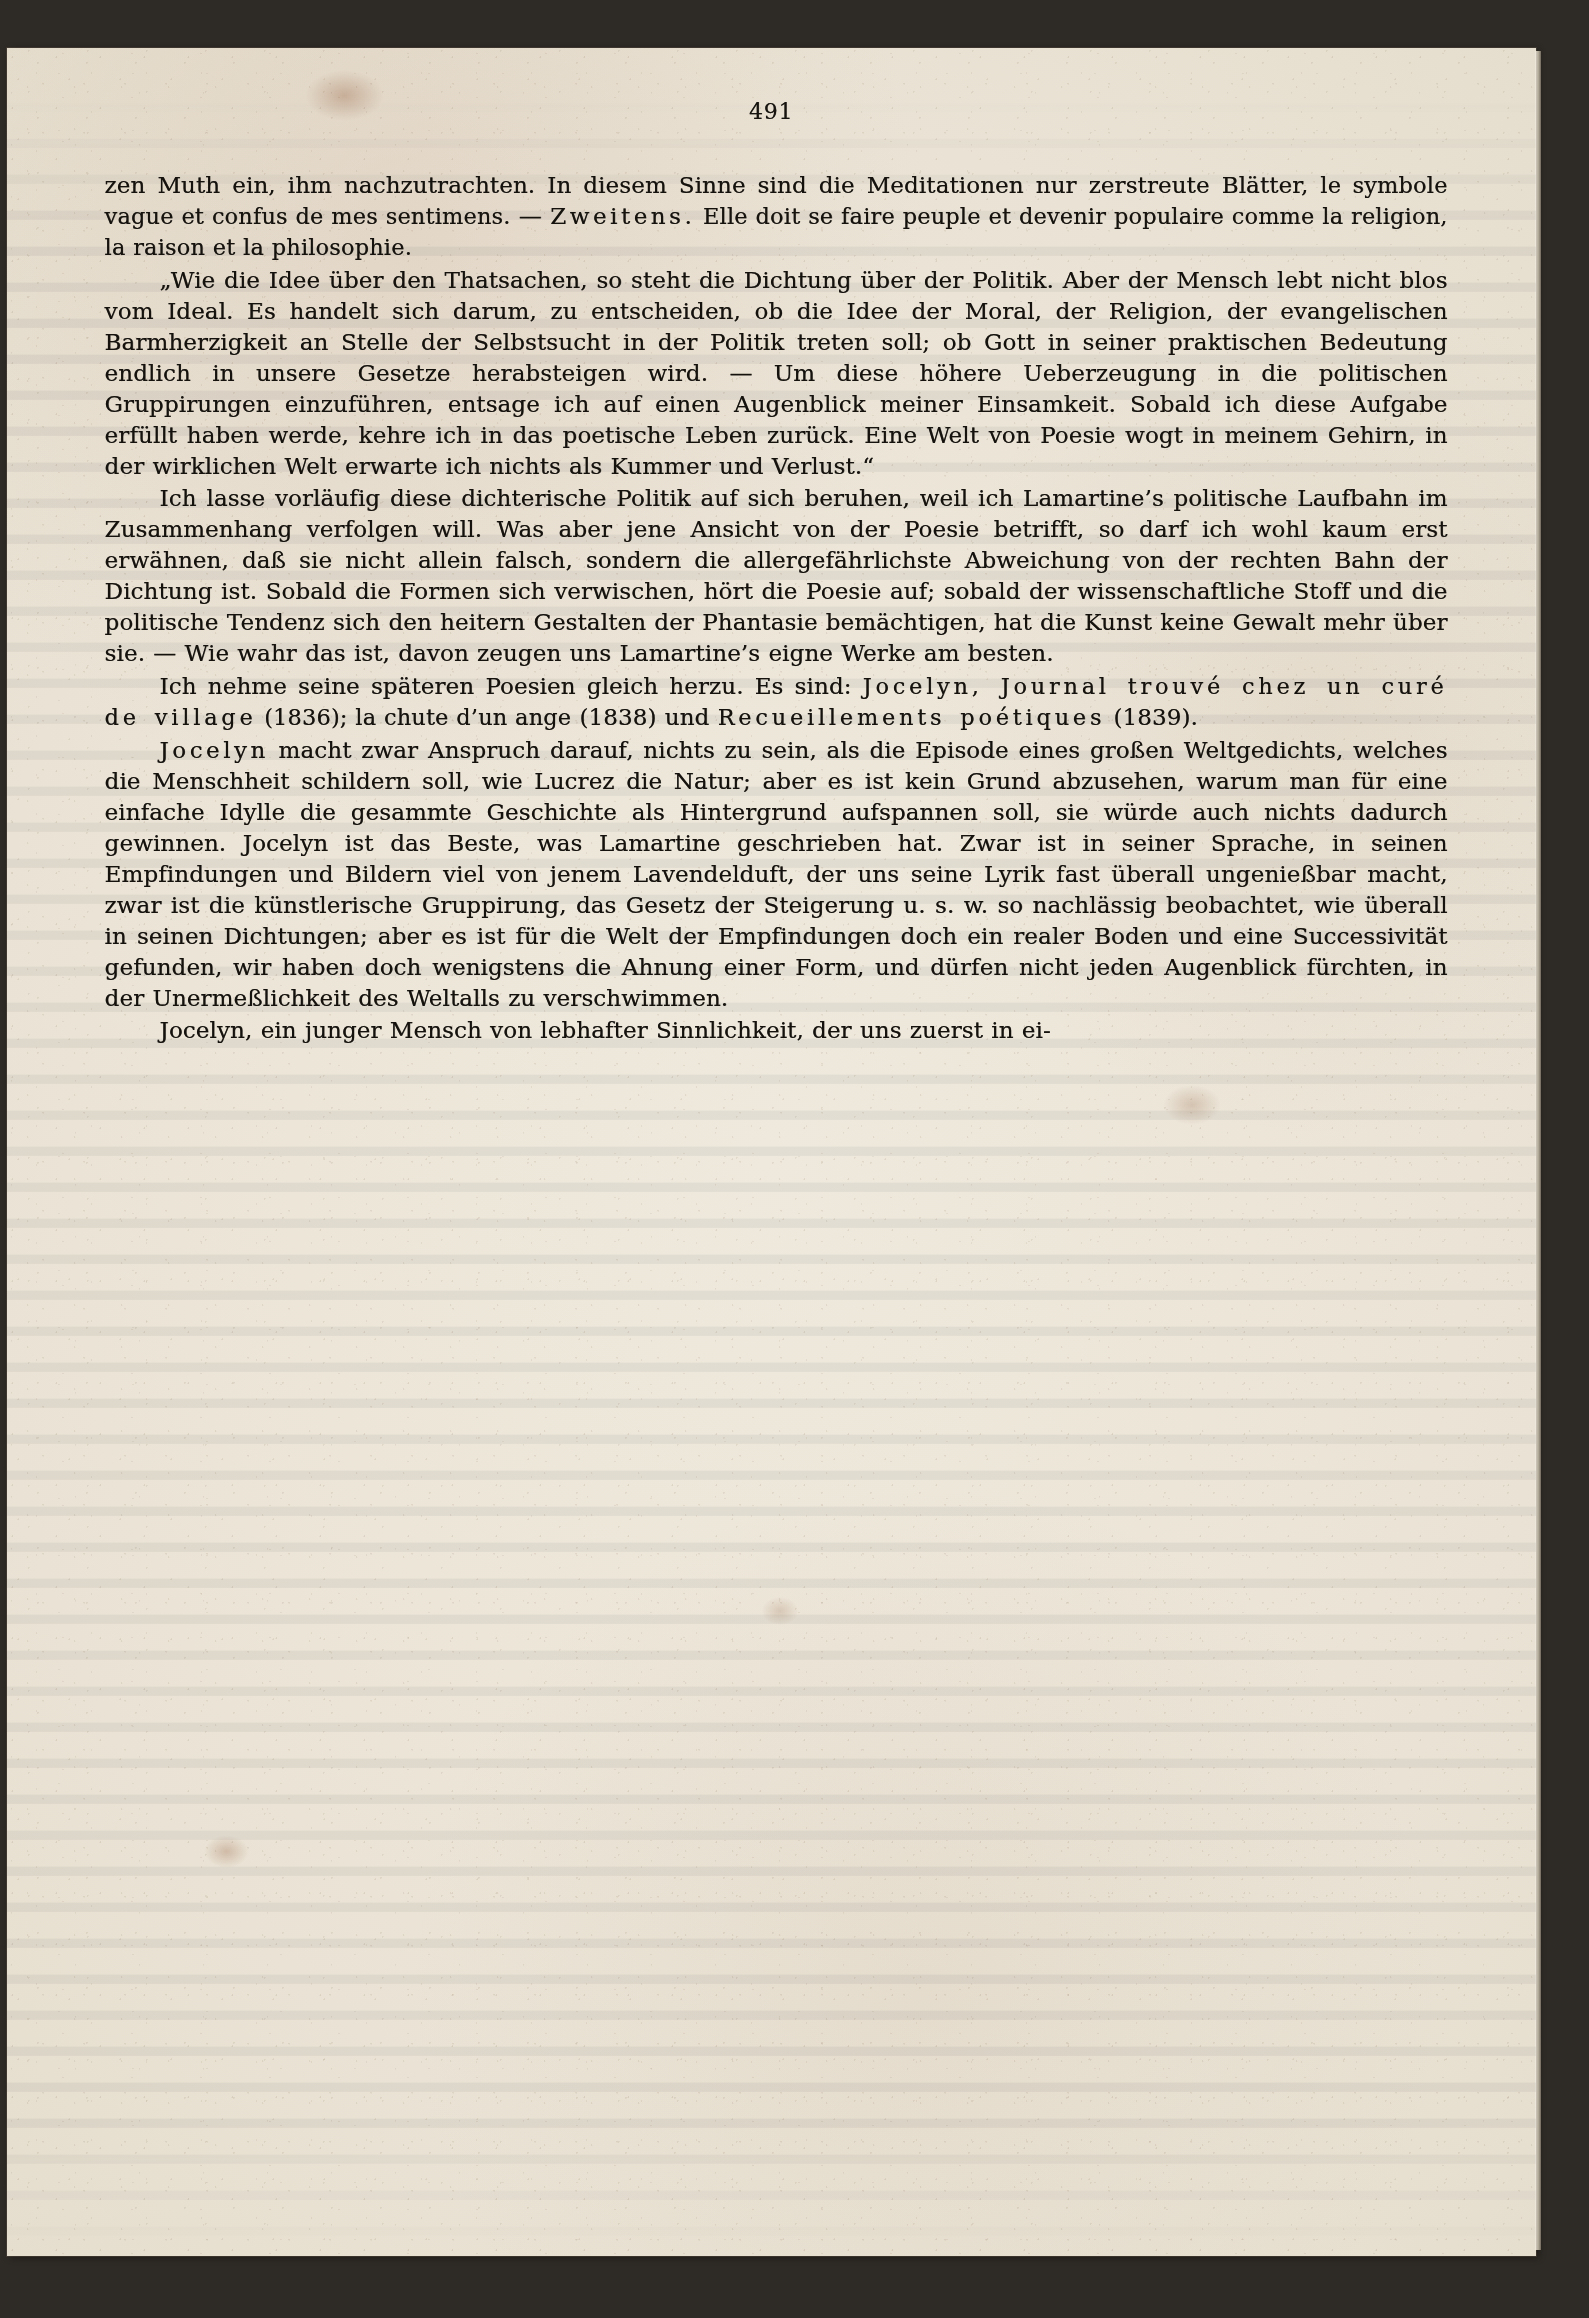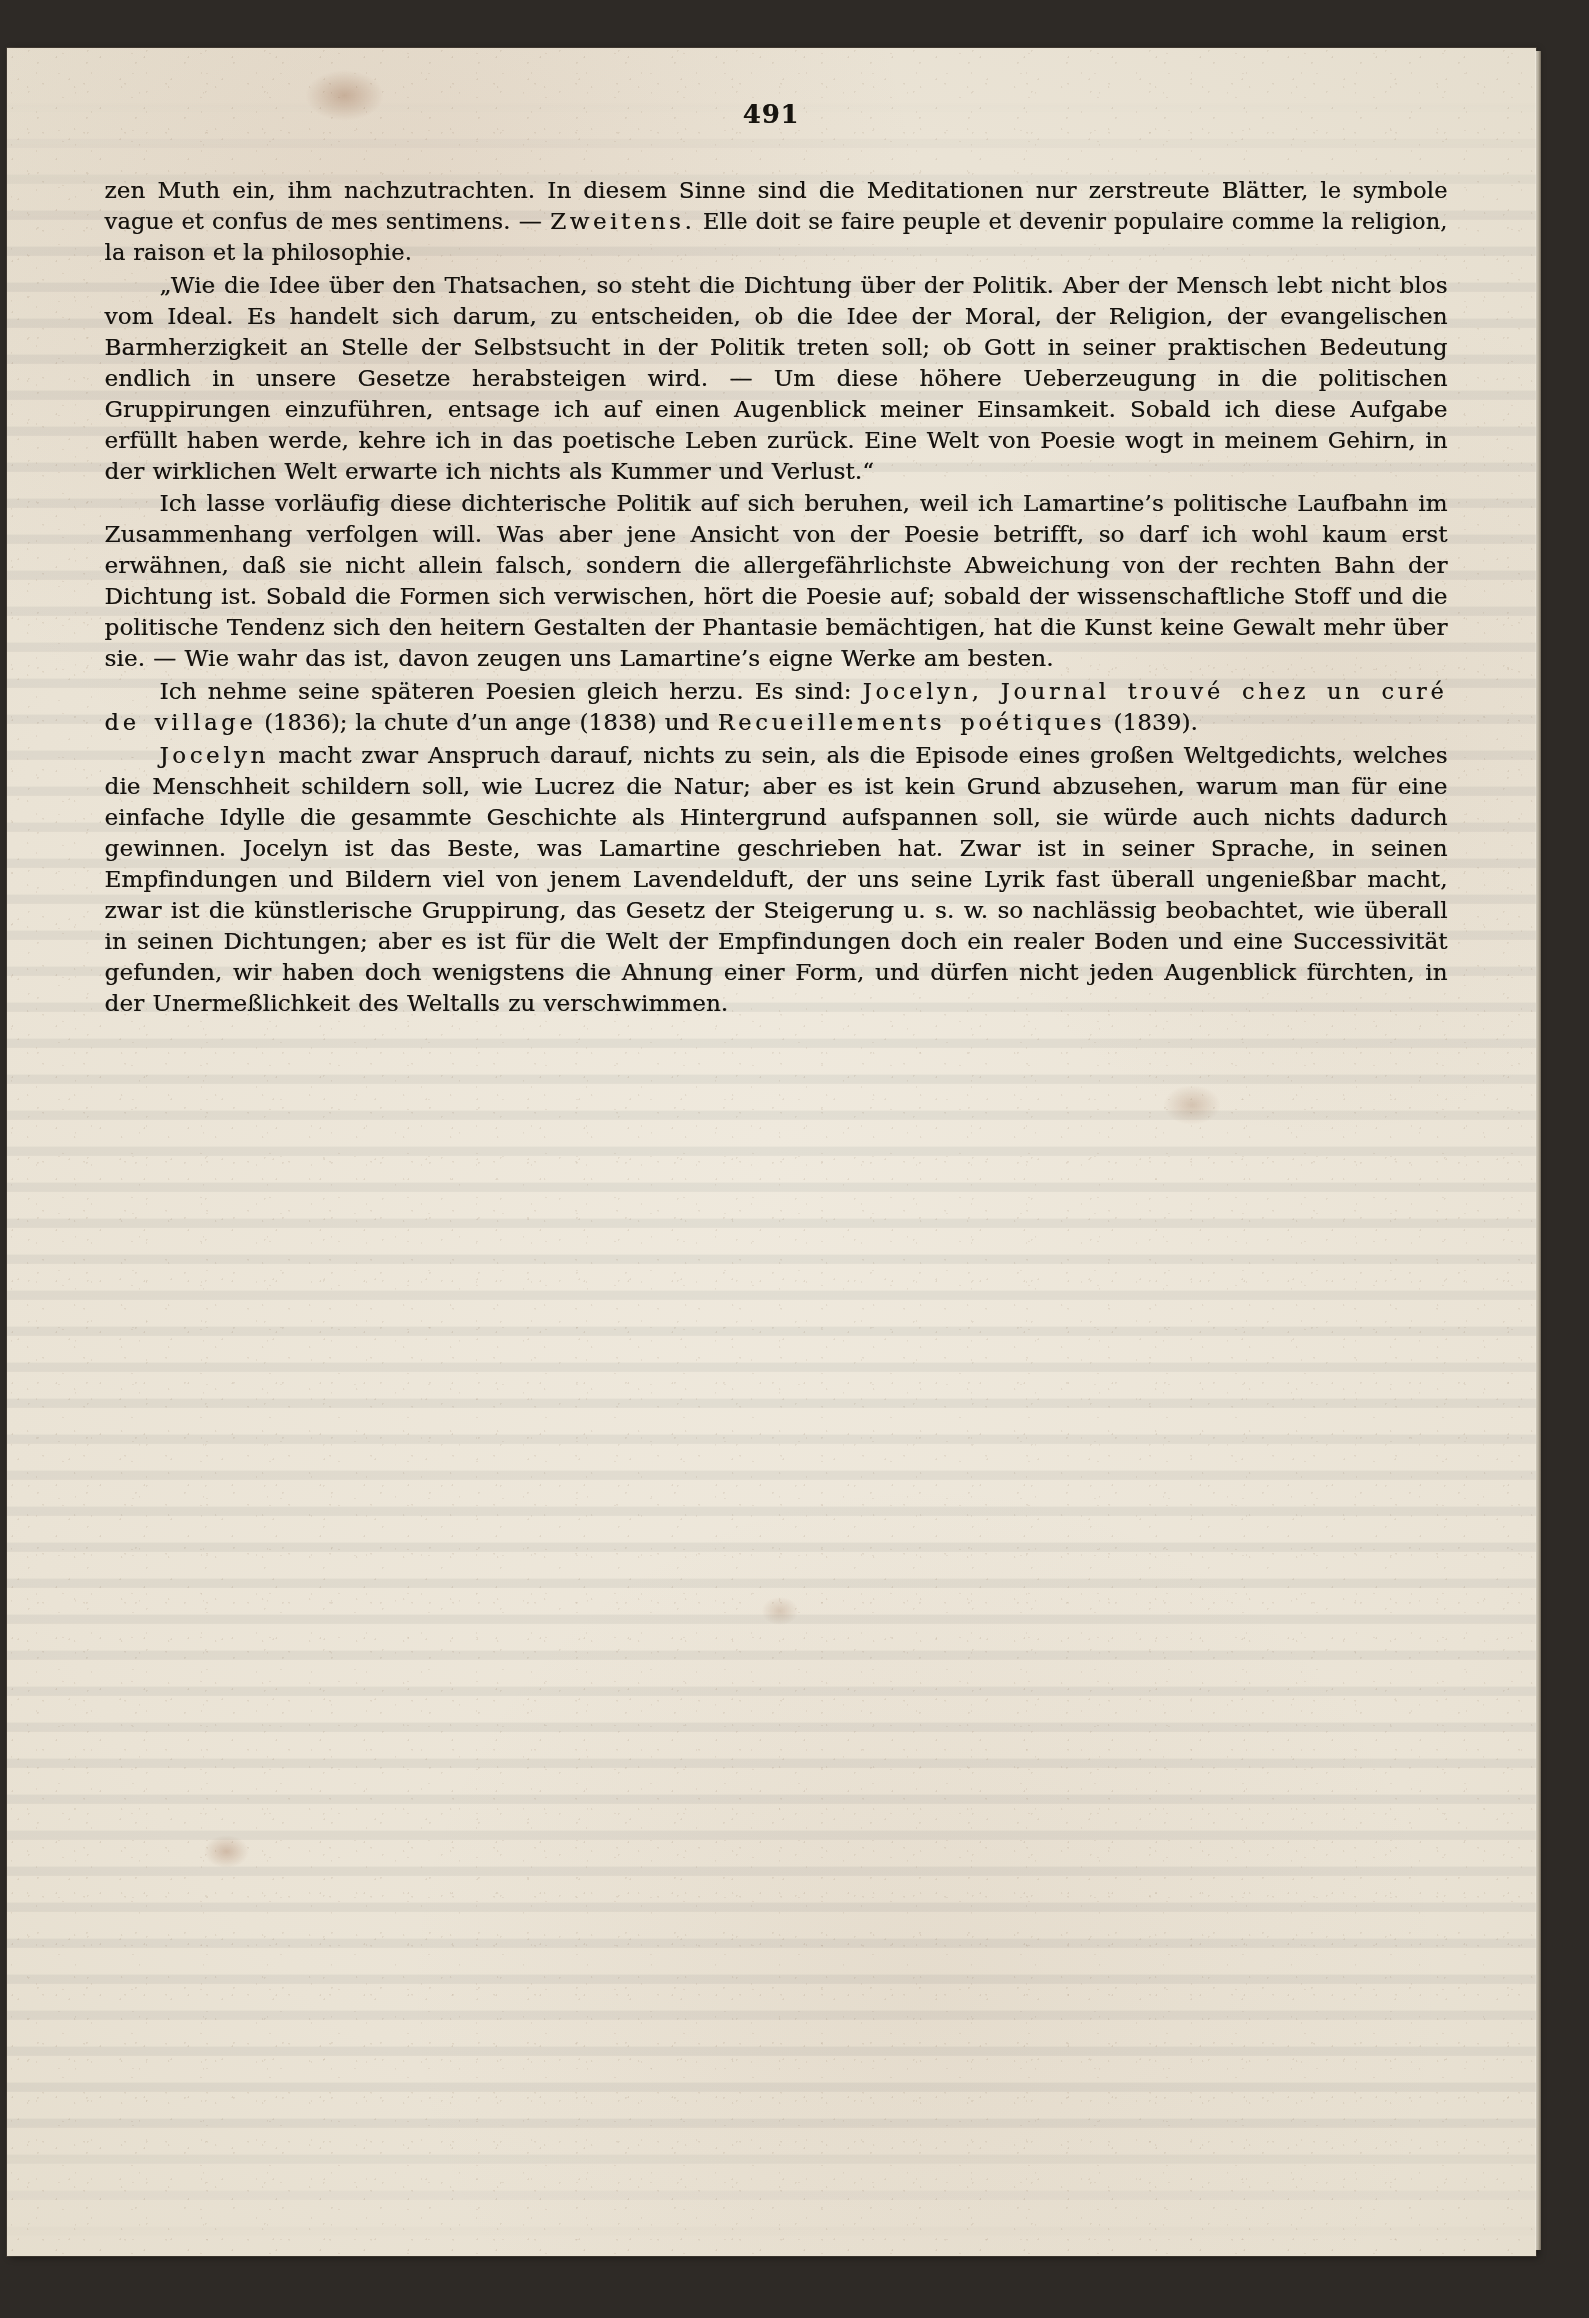--- a/index.html
+++ b/index.html
@@ -99,22 +99,22 @@
     position: absolute;
     left: 98px;
     top: 51px;
     width: 1343px;
     color: #14120f;
   }
 
   .folio {
     text-align: center;
     font-family: "DejaVu Serif", serif;
-    font-weight: 700;
-    font-size: 26px;
+    font-weight: 400;
+    font-size: 22px;
     letter-spacing: 0.8px;
     margin: 0 0 46px 0;
     padding-right: 10px;
     color: #17140f;
   }
 
   
   p.para {
     margin: 0 0 1.7px 0;
     font-family: "DejaVu Serif", serif;
@@ -204,19 +204,20 @@
     <div class="type-block">
 
       <div class="folio ink-wobble">491</div>
 
       <div>
         <p class="para noindent ink-wobble"><span>zen Muth ein, ihm nachzutrachten.  In diesem Sinne sind die Meditationen nur zerstreute Blätter, </span><span class="roman">le symbole vague et confus de mes sentimens.</span><span> — </span><span class="spaced">Zweitens.</span><span class="roman"> Elle doit se faire peuple et devenir populaire comme la religion, la raison et la philosophie.</span></p>
         <p class="para indent ink-wobble"><span>„Wie die Idee über den Thatsachen, so steht die Dichtung über der Politik. Aber der Mensch lebt nicht blos vom Ideal.  Es handelt sich darum, zu entscheiden, ob die Idee der Moral, der Religion, der evangelischen Barmherzigkeit an Stelle der Selbstsucht in der Politik treten soll; ob Gott in seiner praktischen Bedeutung endlich in unsere Gesetze herabsteigen wird. — Um diese höhere Ueberzeugung in die politischen Gruppirungen einzuführen, entsage ich auf einen Augenblick meiner Einsamkeit.  Sobald ich diese Aufgabe erfüllt haben werde, kehre ich in das poetische Leben zurück.  Eine Welt von Poesie wogt in meinem Gehirn, in der wirklichen Welt erwarte ich nichts als Kummer und Verlust.“</span></p>
         <p class="para indent ink-wobble"><span>Ich lasse vorläufig diese dichterische Politik auf sich beruhen, weil ich Lamartine’s politische Laufbahn im Zusammenhang verfolgen will.  Was aber jene Ansicht von der Poesie betrifft, so darf ich wohl kaum erst erwähnen, daß sie nicht allein falsch, sondern die allergefährlichste Abweichung von der rechten Bahn der Dichtung ist.  Sobald die Formen sich verwischen, hört die Poesie auf; sobald der wissenschaftliche Stoff und die politische Tendenz sich den heitern Gestalten der Phantasie bemächtigen, hat die Kunst keine Gewalt mehr über sie. — Wie wahr das ist, davon zeugen uns Lamartine’s eigne Werke am besten.</span></p>
         <p class="para indent ink-wobble"><span>Ich nehme seine späteren Poesien gleich herzu.  Es sind: </span><span class="roman spaced-roman">Jocelyn, Journal trouvé chez un curé de village</span><span class="roman"> (1836); la chute d’un ange</span><span> (1838) und </span><span class="roman spaced-roman">Recueillements poétiques</span><span> (1839).</span></p>
         <p class="para indent ink-wobble"><span class="spaced">Jocelyn</span><span> macht zwar Anspruch darauf, nichts zu sein, als die Episode eines großen Weltgedichts, welches die Menschheit schildern soll, wie Lucrez die Natur; aber es ist kein Grund abzusehen, warum man für eine einfache Idylle die gesammte Geschichte als Hintergrund aufspannen soll, sie würde auch nichts dadurch gewinnen.  Jocelyn ist das Beste, was Lamartine geschrieben hat.  Zwar ist in seiner Sprache, in seinen Empfindungen und Bildern viel von jenem Lavendelduft, der uns seine Lyrik fast überall ungenießbar macht, zwar ist die künstlerische Gruppirung, das Gesetz der Steigerung u. s. w. so nachlässig beobachtet, wie überall in seinen Dichtungen; aber es ist für die Welt der Empfindungen doch ein realer Boden und eine Successivität gefunden, wir haben doch wenigstens die Ahnung einer Form, und dürfen nicht jeden Augenblick fürchten, in der Unermeßlichkeit des Weltalls zu verschwimmen.</span></p>
+        <p class="para indent ink-wobble"><span>Jocelyn, ein junger Mensch von lebhafter Sinnlichkeit, der uns zuerst in ei-</span></p>
       </div>
 
 
     </div>
   </div>
 </div>
 
 
 </body></html>

